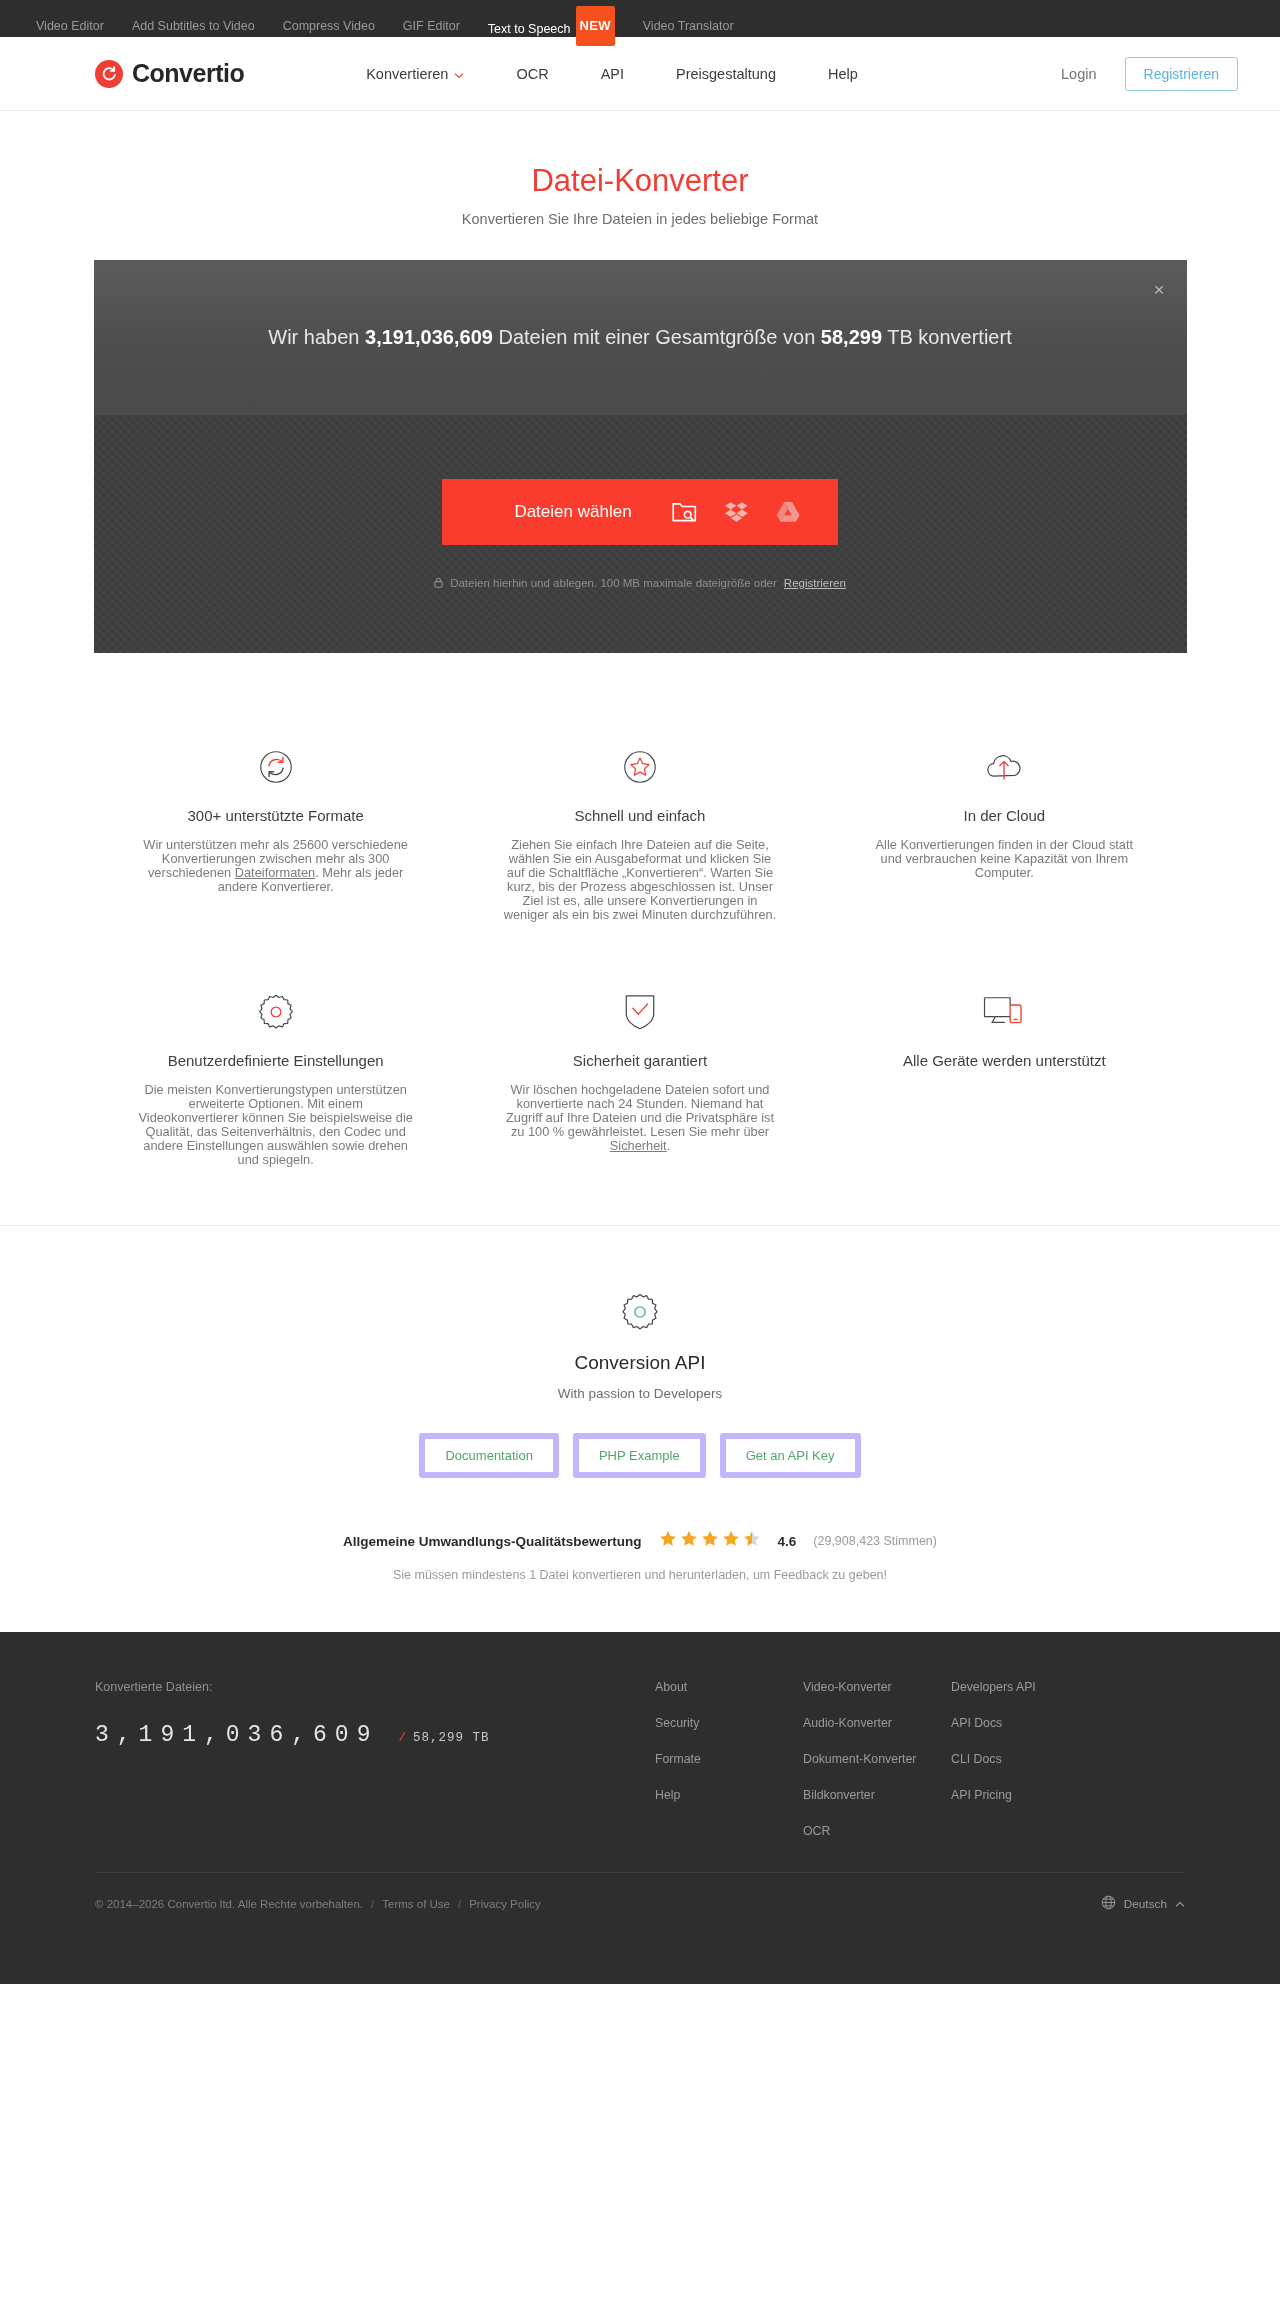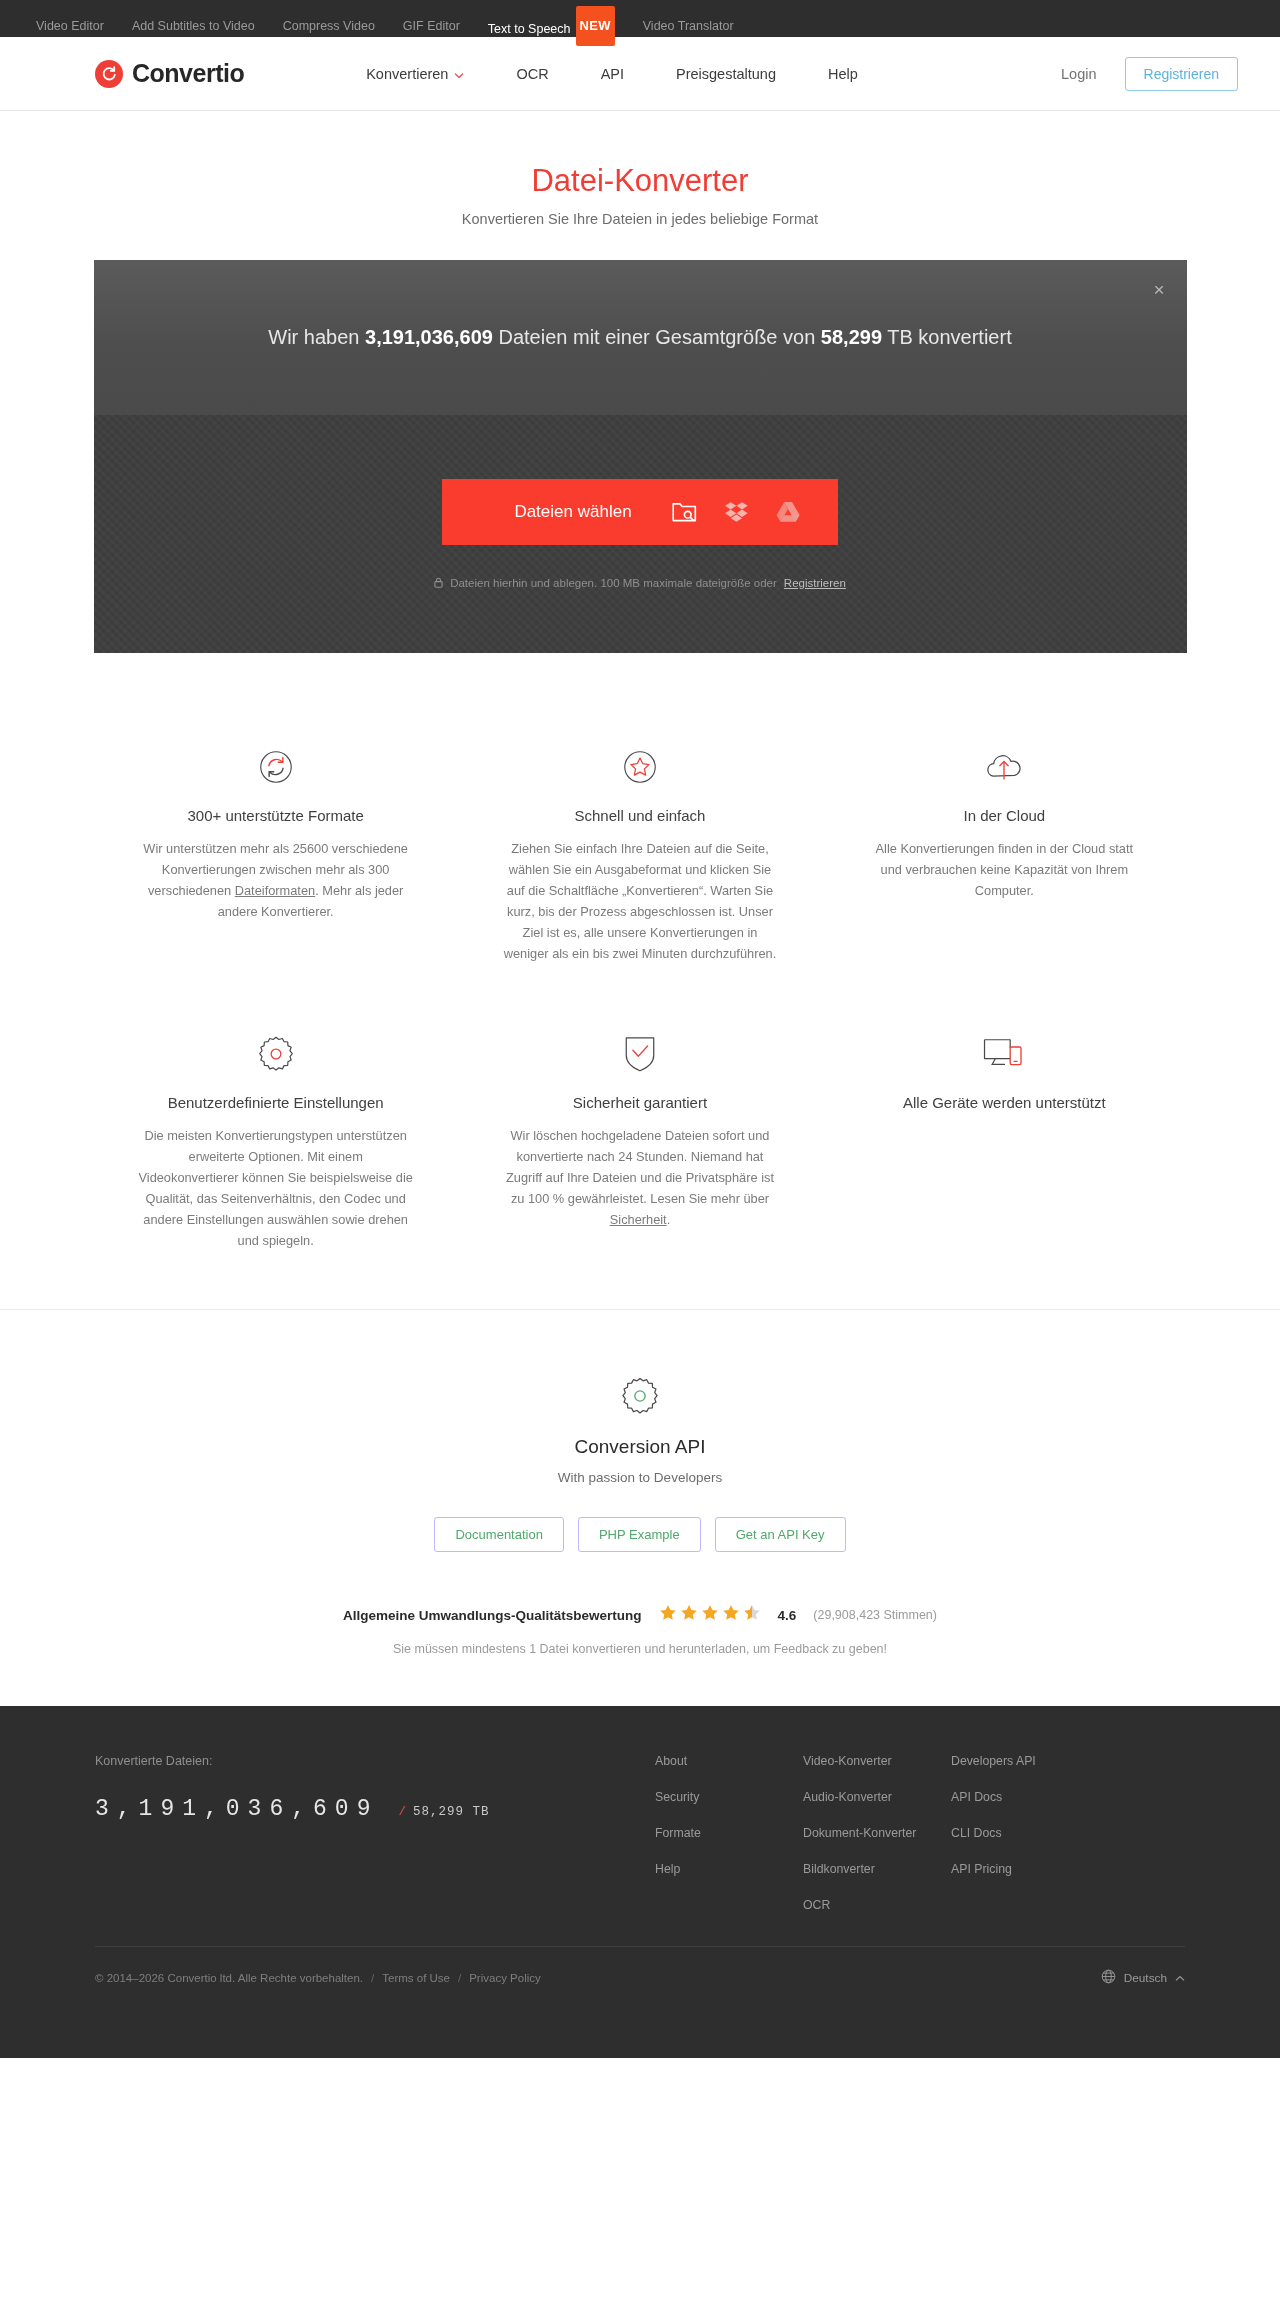--- a/index.html
+++ b/index.html
@@ -185,35 +185,35 @@
   .feat-ico { height: 48px; display:flex; align-items:center; justify-content:center; }
   .feat-h {
     font-size: 15px;
     color: #404040;
     font-weight: normal;
     margin-top: 16px;
   }
   .feat-p {
     font-size: 12.8px;
     color: #7b7b7b;
-    line-height: 21px;
+    line-height: 14px;
     margin-top: 14px;
   }
   .feat-p a { color: #7b7b7b; text-decoration: underline; }
 
   .divider { width: 1280px; height: 1px; background: #ececec; margin-top: 58px; }
 
   
   .api-sec { text-align: center; padding-top: 62px; }
   .api-ico { height: 48px; display:flex; align-items:center; justify-content:center; }
   .api-h { font-size: 19px; color: #2b2b2b; font-weight: normal; margin-top: 16px; }
   .api-sub { font-size: 13.5px; color: #6d6d6d; margin-top: 12px; }
   .api-btns { margin-top: 32px; display: flex; justify-content: center; gap: 14px; }
   .api-btn {
-    border: 1px solid #c4b5fd;
+    border: 6px solid #c4b5fd;
     color: #4fa86a;
     background: #fff;
     font-size: 13px;
     padding: 9px 20px;
     border-radius: 3px;
     cursor: pointer;
     font-family: inherit;
   }
 
   

